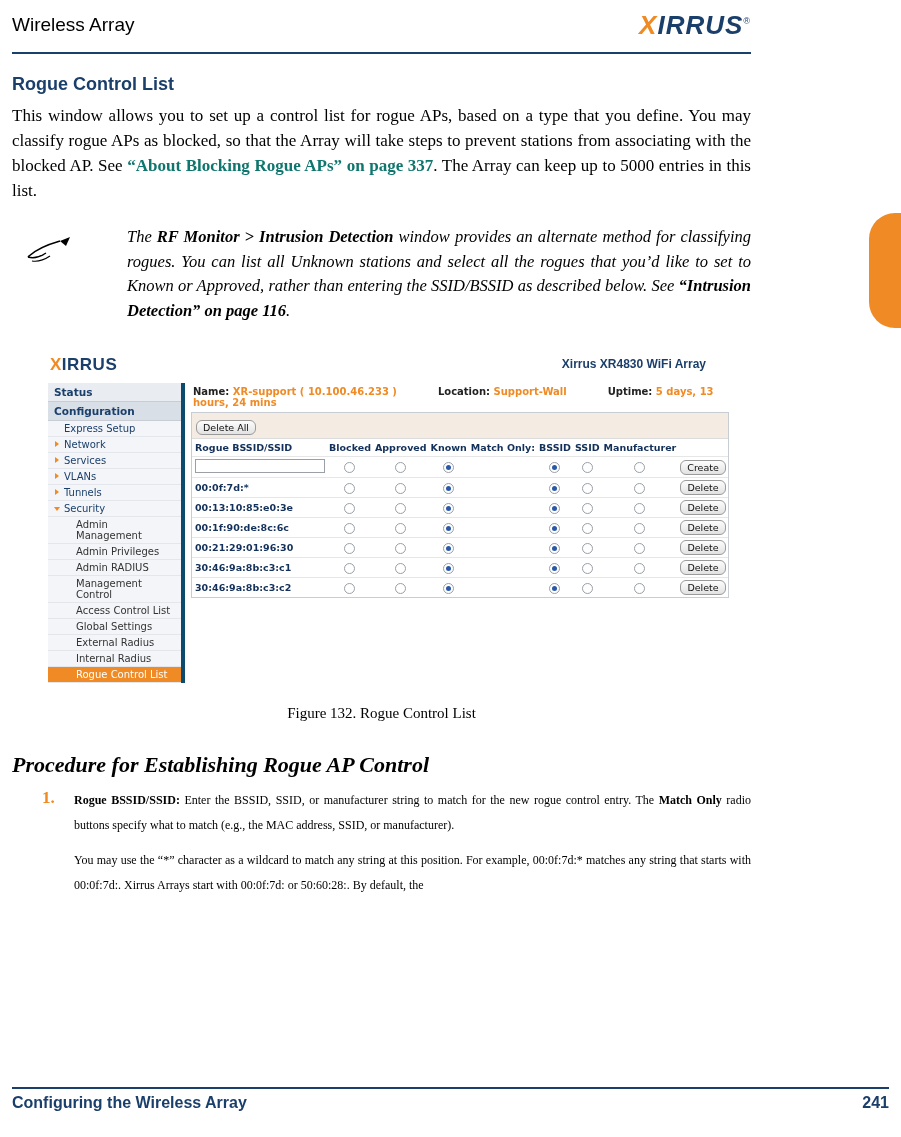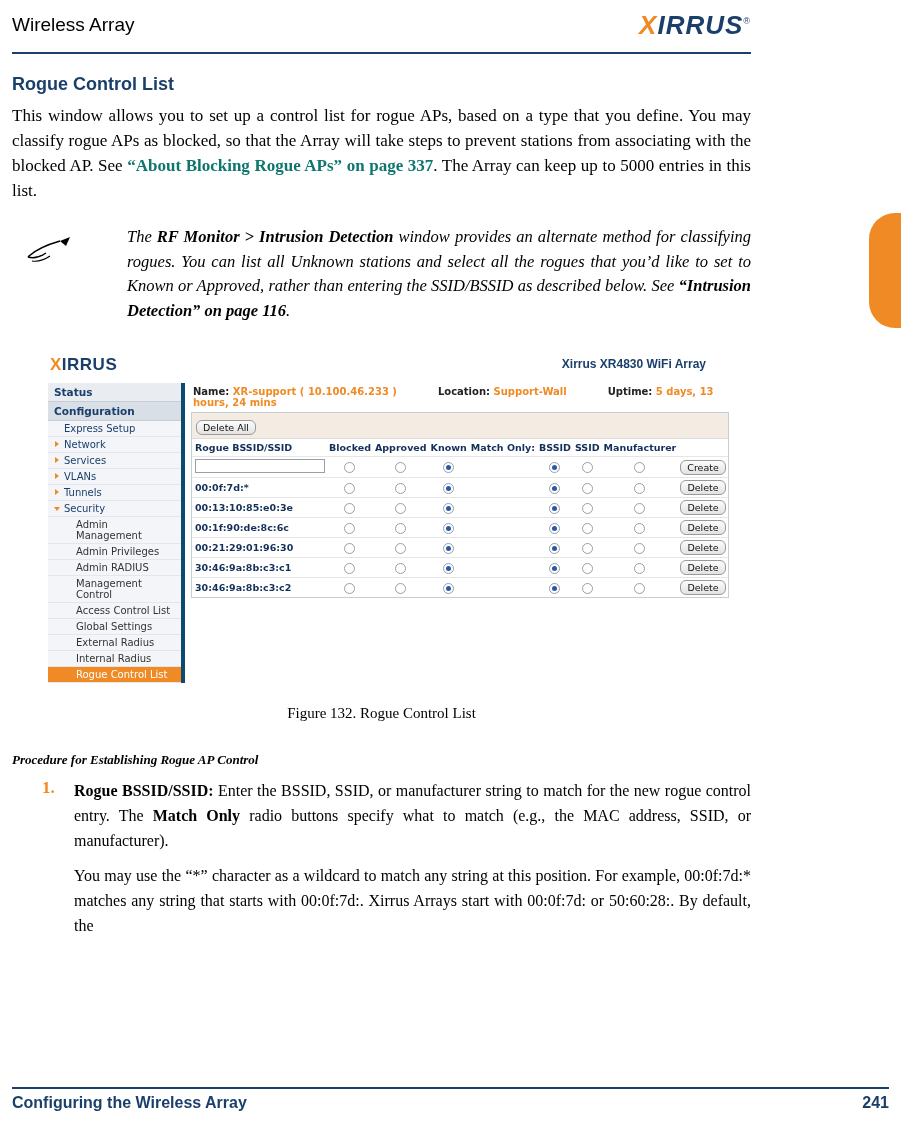--- a/index.html
+++ b/index.html
@@ -306,38 +306,38 @@
     text-align: center;
     font-size: 15px;
     margin: 22px 0 0 0;
   }
 
   
   h3.proc {
     font-family: "Liberation Serif", serif;
     font-style: italic;
     font-weight: bold;
-    font-size: 13px;
+    font-size: 22px;
     margin: 30px 0 10px 0;
   }
   .numitem {
     position: relative;
     padding-left: 62px;
     margin-bottom: 6px;
   }
   .numitem .num {
     position: absolute;
     left: 30px;
     top: 0;
     color: #f08a24;
     font-weight: bold;
     font-size: 17px;
   }
   .numitem p {
-    font-size: 16px;
+    font-size: 12px;
     line-height: 25px;
     text-align: justify;
     margin: 0 0 10px 0;
   }
   .numitem b { font-weight: bold; }
 
   
   .footer {
     position: absolute;
     left: 12px;

